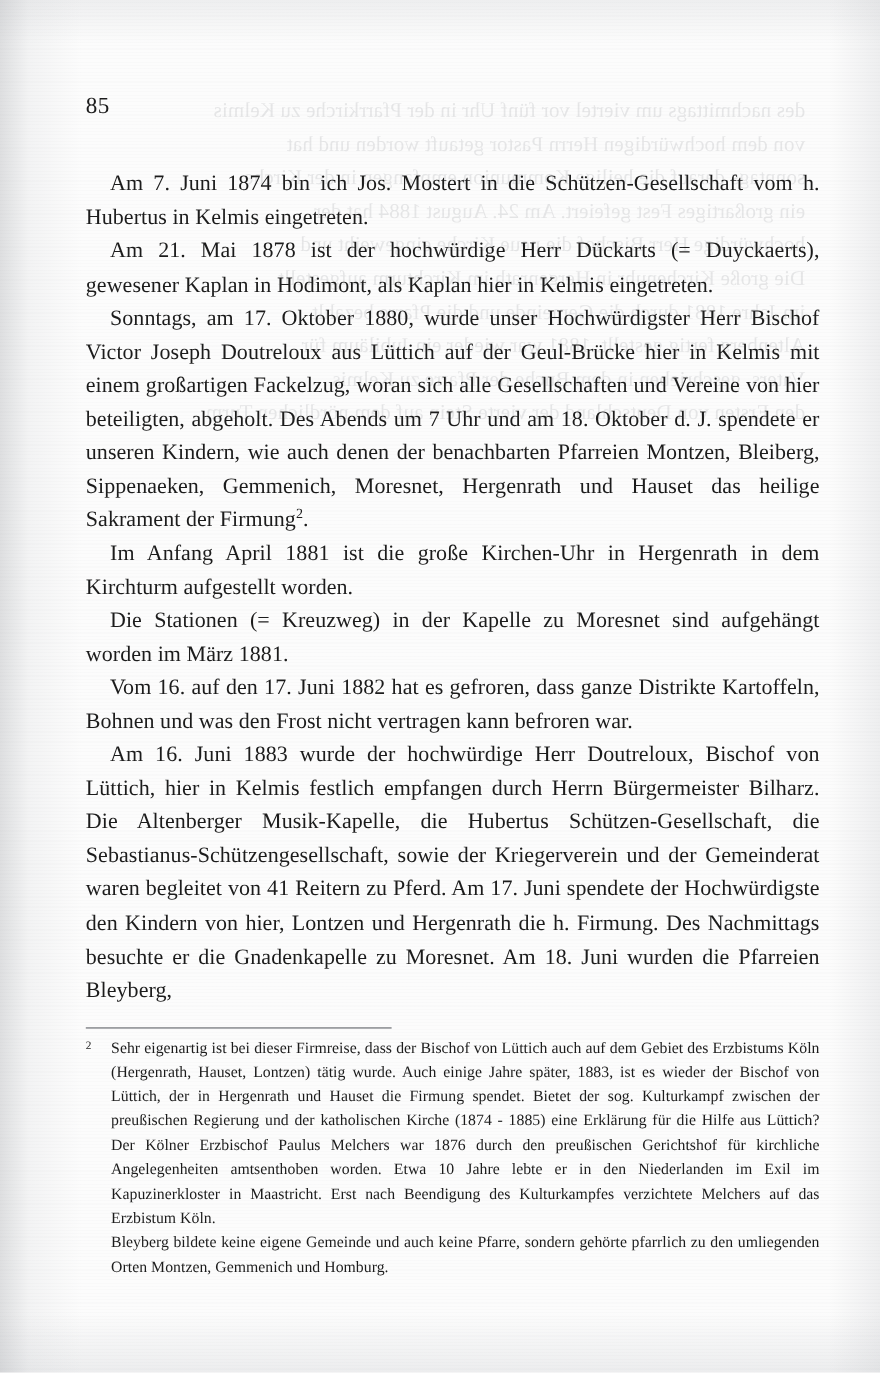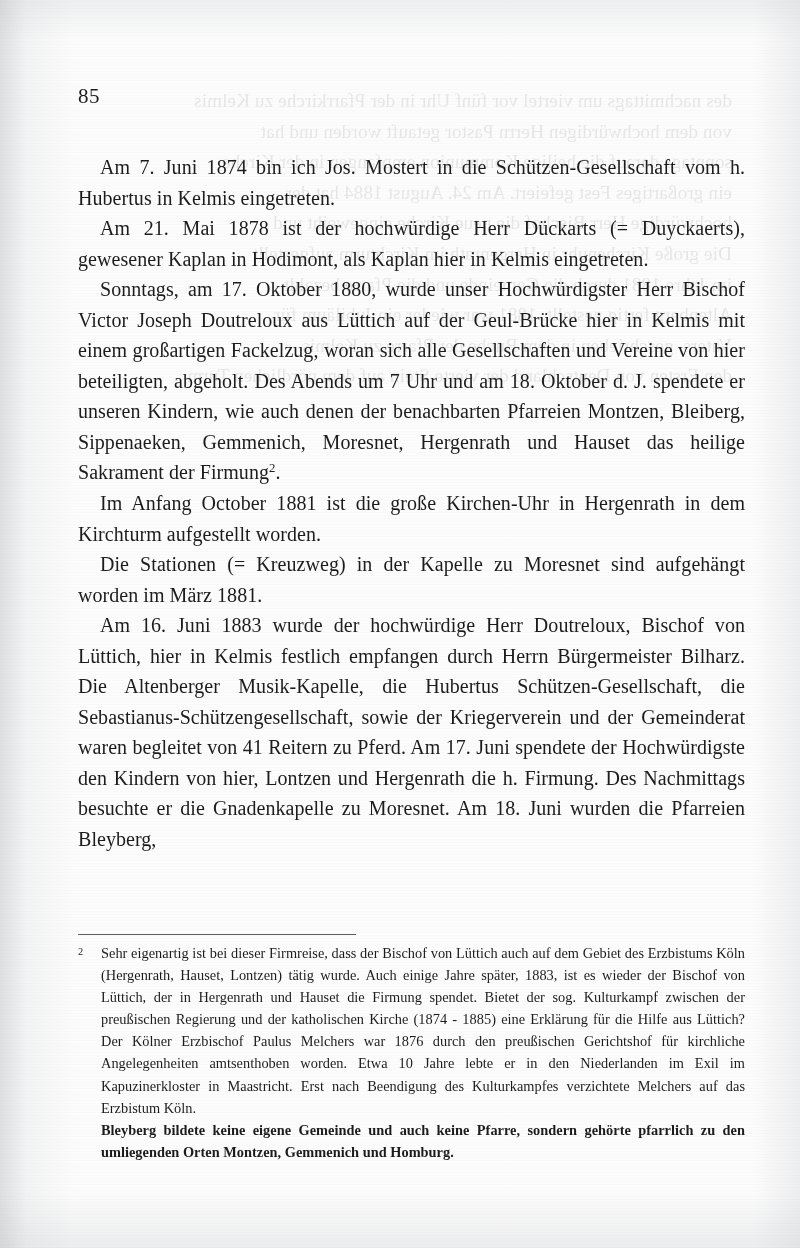--- a/index.html
+++ b/index.html
@@ -117,21 +117,21 @@
     letter-spacing: 0.02px;
   }
   .footnote .fn-marker {
     position: absolute;
     left: 0;
     top: 0;
     font-size: 10.3px;
     line-height: 20px;
   }
   .footnote p { margin: 0; }
-  .footnote p.cont { text-indent: 0; font-weight: bold; }
+  .footnote p.cont { text-indent: 0; }
 </style>
 </head>
 <body>
 
 <div class="page">
   <div class="paper-tone"></div>
   <div class="grain"></div>
 
   <div class="bleed" aria-hidden="true">
     <p>des nachmittags um viertel vor fünf Uhr in der Pfarrkirche zu Kelmis</p>
@@ -146,22 +146,23 @@
     <p>den Ersten von Deutschland der vierte Stein auf dem nördlichen Turm</p>
   </div>
 
   <div class="content">
     <div class="folio">85</div>
 
     <div class="body-text">
       <p>Am 7. Juni 1874 bin ich Jos. Mostert in die Schützen-Gesellschaft vom h. Hubertus in Kelmis eingetreten.</p>
       <p>Am 21. Mai 1878 ist der hochwürdige Herr Dückarts (= Duyckaerts), gewesener Kaplan in Hodimont, als Kaplan hier in Kelmis eingetreten.</p>
       <p><span>Sonntags, am 17. Oktober 1880, wurde unser Hochwürdigster Herr Bischof Victor Joseph Doutreloux aus Lüttich auf der Geul-Brücke hier in Kelmis mit einem großartigen Fackelzug, woran sich alle Gesellschaften und Vereine von hier beteiligten, abgeholt. Des Abends um 7 Uhr und am 18. Oktober d. J. spendete er unseren Kindern, wie auch denen der benachbarten Pfarreien Montzen, Bleiberg, Sippenaeken, Gemmenich, Moresnet, Hergenrath und Hauset das heilige Sakrament der Firmung</span><sup class="fn">2</sup>.</p>
-      <p>Im Anfang October 1881 ist die große Kirchen-Uhr in Hergenrath in dem Kirchturm aufgestellt worden.</p>
+      <p>Im Anfang April 1881 ist die große Kirchen-Uhr in Hergenrath in dem Kirchturm aufgestellt worden.</p>
       <p>Die Stationen (= Kreuzweg) in der Kapelle zu Moresnet sind aufgehängt worden im März 1881.</p>
+      <p>Vom 16. auf den 17. Juni 1882 hat es gefroren, dass ganze Distrikte Kartoffeln, Bohnen und was den Frost nicht vertragen kann befroren war.</p>
       <p>Am 16. Juni 1883 wurde der hochwürdige Herr Doutreloux, Bischof von Lüttich, hier in Kelmis festlich empfangen durch Herrn Bürgermeister Bilharz. Die Altenberger Musik-Kapelle, die Hubertus Schützen-Gesellschaft, die Sebastianus-Schützengesellschaft, sowie der Kriegerverein und der Gemeinderat waren begleitet von 41 Reitern zu Pferd. Am 17. Juni spendete der Hochwürdigste den Kindern von hier, Lontzen und Hergenrath die h. Firmung. Des Nachmittags besuchte er die Gnadenkapelle zu Moresnet. Am 18. Juni wurden die Pfarreien Bleyberg,</p>
     </div>
   </div>
 
   <div class="footnote-area">
     <div class="footnote-rule"></div>
     <div class="footnote">
       <span class="fn-marker">2</span>
       <p>Sehr eigenartig ist bei dieser Firmreise, dass der Bischof von Lüttich auch auf dem Gebiet des Erzbistums Köln (Hergenrath, Hauset, Lontzen) tätig wurde. Auch einige Jahre später, 1883, ist es wieder der Bischof von Lüttich, der in Hergenrath und Hauset die Firmung spendet. Bietet der sog. Kulturkampf zwischen der preußischen Regierung und der katholischen Kirche (1874 - 1885) eine Erklärung für die Hilfe aus Lüttich? Der Kölner Erzbischof Paulus Melchers war 1876 durch den preußischen Gerichtshof für kirchliche Angelegenheiten amtsenthoben worden. Etwa 10 Jahre lebte er in den Niederlanden im Exil im Kapuzinerkloster in Maastricht. Erst nach Beendigung des Kulturkampfes verzichtete Melchers auf das Erzbistum Köln.</p>
       <p class="cont">Bleyberg bildete keine eigene Gemeinde und auch keine Pfarre, sondern gehörte pfarrlich zu den umliegenden Orten Montzen, Gemmenich und Homburg.</p>

